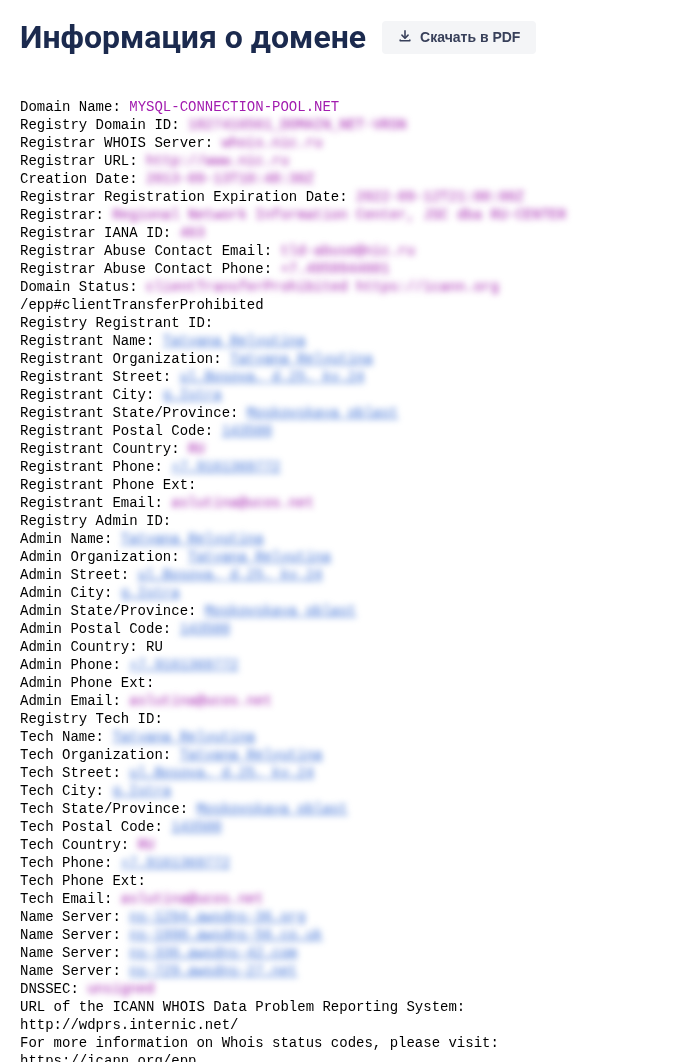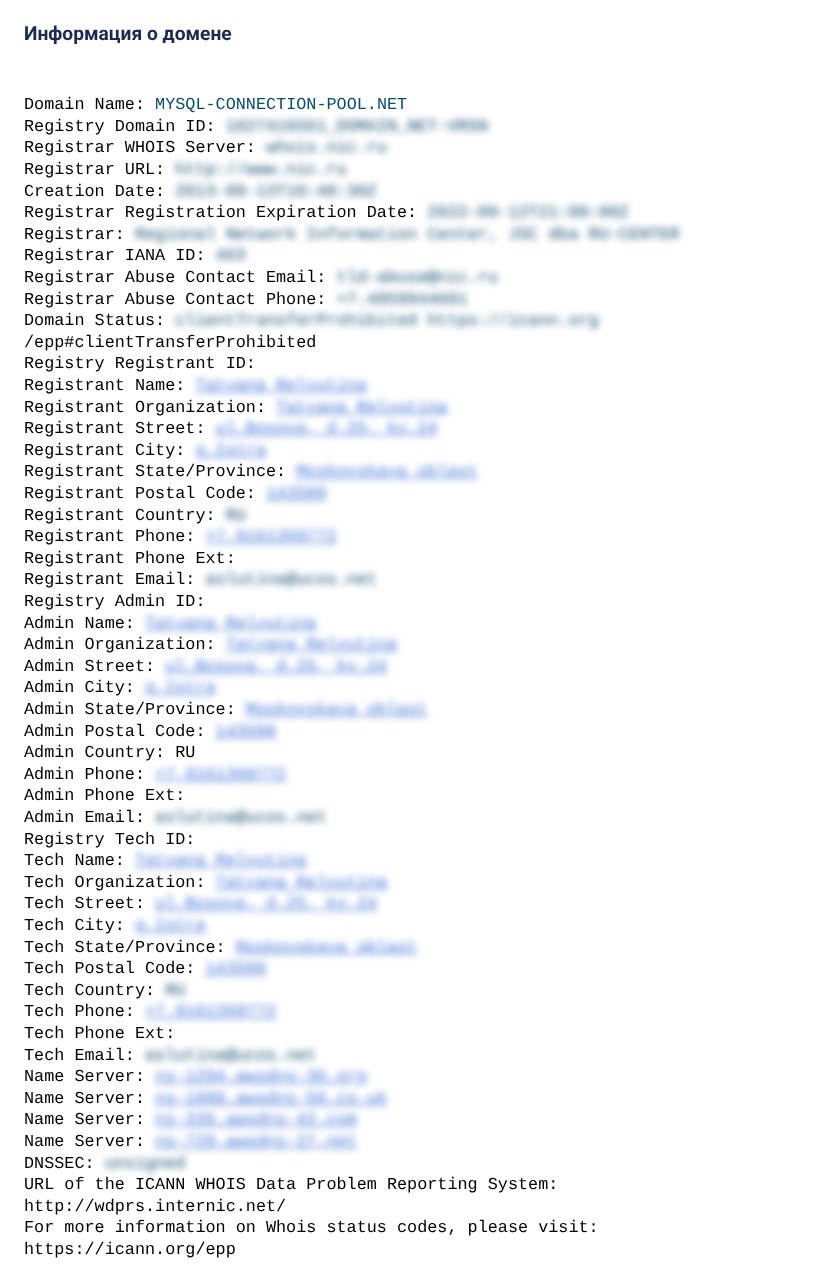--- a/index.html
+++ b/index.html
@@ -11,21 +11,21 @@
     width: 697px;
     box-sizing: border-box;
   }
   .header {
     display: flex;
     align-items: center;
     gap: 16px;
     margin-bottom: 42px;
   }
   .title {
-    font-size: 16px;
+    font-size: 32px;
     font-weight: 700;
     color: #1b2a4e;
     margin: 0;
   }
   .dl-btn {
     display: inline-flex;
     align-items: center;
     gap: 8px;
     background: #f4f5f7;
     color: #38405a;
@@ -39,24 +39,34 @@
   .dl-btn svg { width: 14px; height: 14px; }
   .whois {
     font-family: "Courier New", Courier, monospace;
     font-size: 14px;
     line-height: 18px;
     color: #3a4766;
     white-space: pre-wrap;
   }
   .whois .row { margin: 0; }
   .whois .lbl { color: #000000; }
-  .whois .val { color: #0c4a6e; }
+  .whois .val { color: #a21caf; }
   .whois .val.link { color: #3b6fd6; text-decoration: underline; }
   .whois .val.blur { filter: blur(3px); user-select: none; }
 </style>
 </head>
 <body>
 
 <div class="header">
   <h1 class="title">Информация о домене</h1>
+  <button class="dl-btn">
+    <span>
+      <svg viewBox="0 0 16 16" fill="none" stroke="#38405a" stroke-width="1.8" stroke-linecap="round" stroke-linejoin="round">
+        <path d="M8 2v8"></path>
+          <path d="M4.5 7L8 10.5 11.5 7"></path>
+          <path d="M2.5 12.5v1h11v-1"></path>
+      </svg>
+    </span>
+    <span>Скачать в PDF</span>
+  </button>
 </div>
 
 <div class="whois" id="whois-block"><div class="row"><span class="lbl">Domain Name:</span> <span class="val">MYSQL-CONNECTION-POOL.NET</span></div><div class="row"><span class="lbl">Registry Domain ID:</span> <span class="val blur">1827416561_DOMAIN_NET-VRSN</span></div><div class="row"><span class="lbl">Registrar WHOIS Server:</span> <span class="val blur">whois.nic.ru</span></div><div class="row"><span class="lbl">Registrar URL:</span> <span class="val blur">http://www.nic.ru</span></div><div class="row"><span class="lbl">Creation Date:</span> <span class="val blur">2013-09-13T10:48:30Z</span></div><div class="row"><span class="lbl">Registrar Registration Expiration Date:</span> <span class="val blur">2022-09-12T21:00:00Z</span></div><div class="row"><span class="lbl">Registrar:</span> <span class="val blur">Regional Network Information Center, JSC dba RU-CENTER</span></div><div class="row"><span class="lbl">Registrar IANA ID:</span> <span class="val blur">463</span></div><div class="row"><span class="lbl">Registrar Abuse Contact Email:</span> <span class="val blur">tld-abuse@nic.ru</span></div><div class="row"><span class="lbl">Registrar Abuse Contact Phone:</span> <span class="val blur">+7.4959944601</span></div><div class="row"><span class="lbl">Domain Status:</span> <span class="val blur">clientTransferProhibited https://icann.org</span></div><div class="row"><span class="lbl blur">/epp#clientTransferProhibited</span></div><div class="row"><span class="lbl">Registry Registrant ID:</span></div><div class="row"><span class="lbl">Registrant Name:</span> <span class="val link blur">Tatyana Relyutina</span></div><div class="row"><span class="lbl">Registrant Organization:</span> <span class="val link blur">Tatyana Relyutina</span></div><div class="row"><span class="lbl">Registrant Street:</span> <span class="val link blur">ul.Bosova, d.25, kv.24</span></div><div class="row"><span class="lbl">Registrant City:</span> <span class="val link blur">g.Istra</span></div><div class="row"><span class="lbl">Registrant State/Province:</span> <span class="val link blur">Moskovskaya oblast</span></div><div class="row"><span class="lbl">Registrant Postal Code:</span> <span class="val link blur">143500</span></div><div class="row"><span class="lbl">Registrant Country:</span> <span class="val blur">RU</span></div><div class="row"><span class="lbl">Registrant Phone:</span> <span class="val link blur">+7.9161369772</span></div><div class="row"><span class="lbl">Registrant Phone Ext:</span></div><div class="row"><span class="lbl">Registrant Email:</span> <span class="val blur">aslutina@ucos.net</span></div><div class="row"><span class="lbl">Registry Admin ID:</span></div><div class="row"><span class="lbl">Admin Name:</span> <span class="val link blur">Tatyana Relyutina</span></div><div class="row"><span class="lbl">Admin Organization:</span> <span class="val link blur">Tatyana Relyutina</span></div><div class="row"><span class="lbl">Admin Street:</span> <span class="val link blur">ul.Bosova, d.25, kv.24</span></div><div class="row"><span class="lbl">Admin City:</span> <span class="val link blur">g.Istra</span></div><div class="row"><span class="lbl">Admin State/Province:</span> <span class="val link blur">Moskovskaya oblast</span></div><div class="row"><span class="lbl">Admin Postal Code:</span> <span class="val link blur">143500</span></div><div class="row"><span class="lbl">Admin Country: RU</span></div><div class="row"><span class="lbl">Admin Phone:</span> <span class="val link blur">+7.9161369772</span></div><div class="row"><span class="lbl">Admin Phone Ext:</span></div><div class="row"><span class="lbl">Admin Email:</span> <span class="val blur">aslutina@ucos.net</span></div><div class="row"><span class="lbl">Registry Tech ID:</span></div><div class="row"><span class="lbl">Tech Name:</span> <span class="val link blur">Tatyana Relyutina</span></div><div class="row"><span class="lbl">Tech Organization:</span> <span class="val link blur">Tatyana Relyutina</span></div><div class="row"><span class="lbl">Tech Street:</span> <span class="val link blur">ul.Bosova, d.25, kv.24</span></div><div class="row"><span class="lbl">Tech City:</span> <span class="val link blur">g.Istra</span></div><div class="row"><span class="lbl">Tech State/Province:</span> <span class="val link blur">Moskovskaya oblast</span></div><div class="row"><span class="lbl">Tech Postal Code:</span> <span class="val link blur">143500</span></div><div class="row"><span class="lbl">Tech Country:</span> <span class="val blur">RU</span></div><div class="row"><span class="lbl">Tech Phone:</span> <span class="val link blur">+7.9161369772</span></div><div class="row"><span class="lbl">Tech Phone Ext:</span></div><div class="row"><span class="lbl">Tech Email:</span> <span class="val blur">aslutina@ucos.net</span></div><div class="row"><span class="lbl">Name Server:</span> <span class="val link blur">ns-1294.awsdns-36.org</span></div><div class="row"><span class="lbl">Name Server:</span> <span class="val link blur">ns-1990.awsdns-56.co.uk</span></div><div class="row"><span class="lbl">Name Server:</span> <span class="val link blur">ns-336.awsdns-42.com</span></div><div class="row"><span class="lbl">Name Server:</span> <span class="val link blur">ns-729.awsdns-27.net</span></div><div class="row"><span class="lbl">DNSSEC:</span> <span class="val blur">unsigned</span></div><div class="row"><span class="lbl">URL of the ICANN WHOIS Data Problem Reporting System:</span></div><div class="row"><span class="lbl">http://wdprs.internic.net/</span></div><div class="row"><span class="lbl">For more information on Whois status codes, please visit:</span></div><div class="row"><span class="lbl">https://icann.org/epp</span></div></div>
 
 </body></html>

